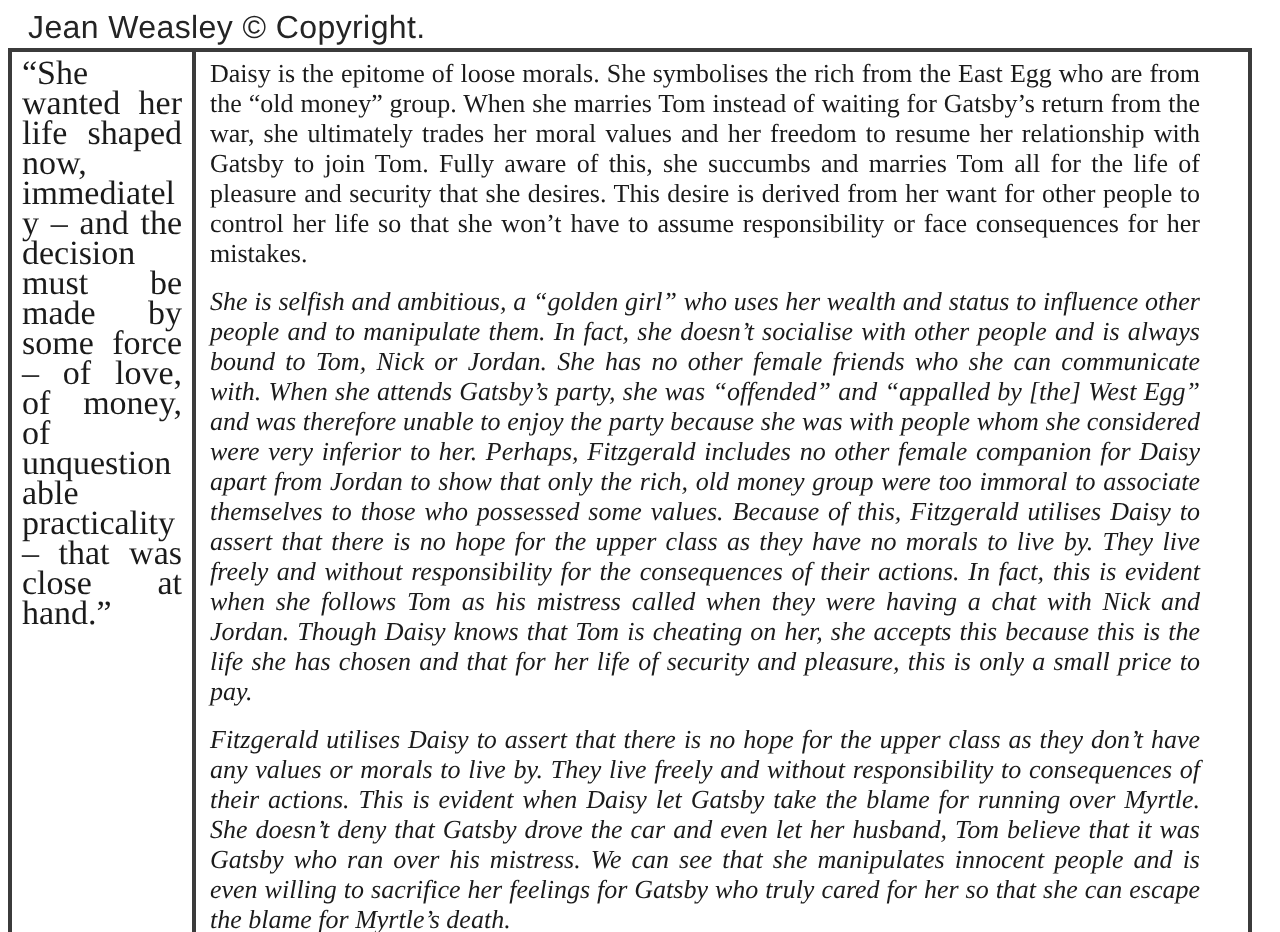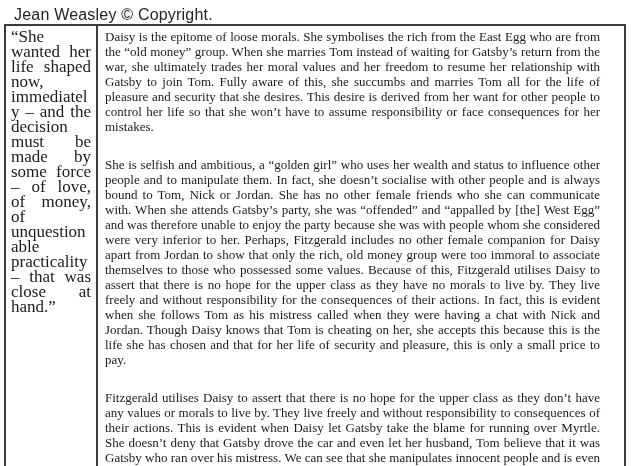--- a/index.html
+++ b/index.html
@@ -43,21 +43,21 @@
   }
   .essay-cell {
     flex: 1 1 auto;
     box-sizing: border-box;
     padding: 3px 24px 3px 7px;
     font-size: 13px;
     line-height: 15px;
     text-align: justify;
   }
   .essay-cell p { margin: 0; }
-  .essay-cell p + p { margin-top: 23px; }
+  .essay-cell p + p { margin-top: 9px; font-style: italic; }
 </style>
 </head>
 <body>
 
 <div class="copyright-header">Jean Weasley © Copyright.</div>
 
 <div class="doc-table">
   <div class="quote-cell">“She wanted her life shaped now, immediately – and the decision must be made by some force – of love, of money, of unquestionable practicality – that was close at hand.”</div>
   <div class="essay-cell">
     <p>Daisy is the epitome of loose morals. She symbolises the rich from the East Egg who are from the “old money” group. When she marries Tom instead of waiting for Gatsby’s return from the war, she ultimately trades her moral values and her freedom to resume her relationship with Gatsby to join Tom. Fully aware of this, she succumbs and marries Tom all for the life of pleasure and security that she desires. This desire is derived from her want for other people to control her life so that she won’t have to assume responsibility or face consequences for her mistakes.</p>

